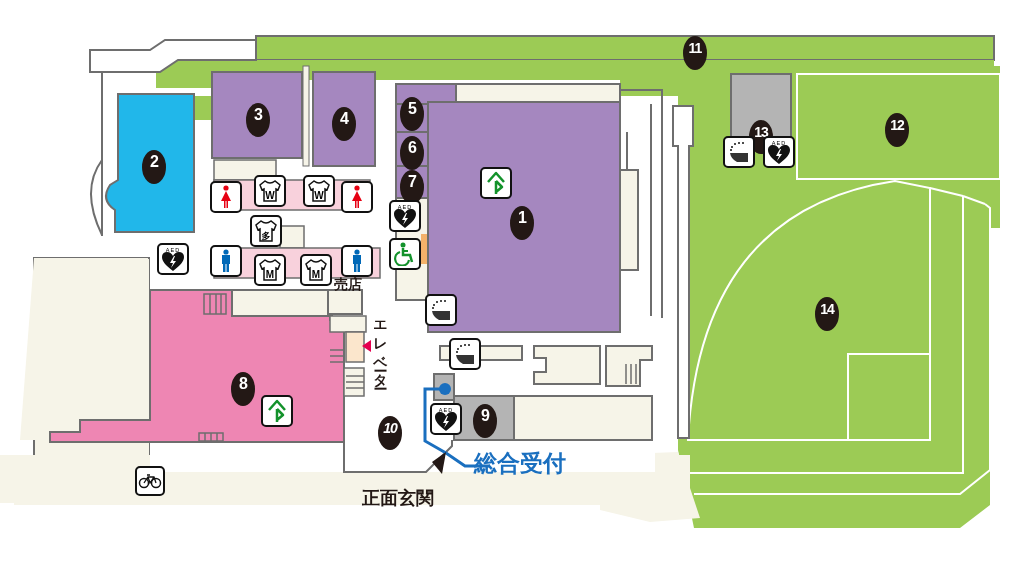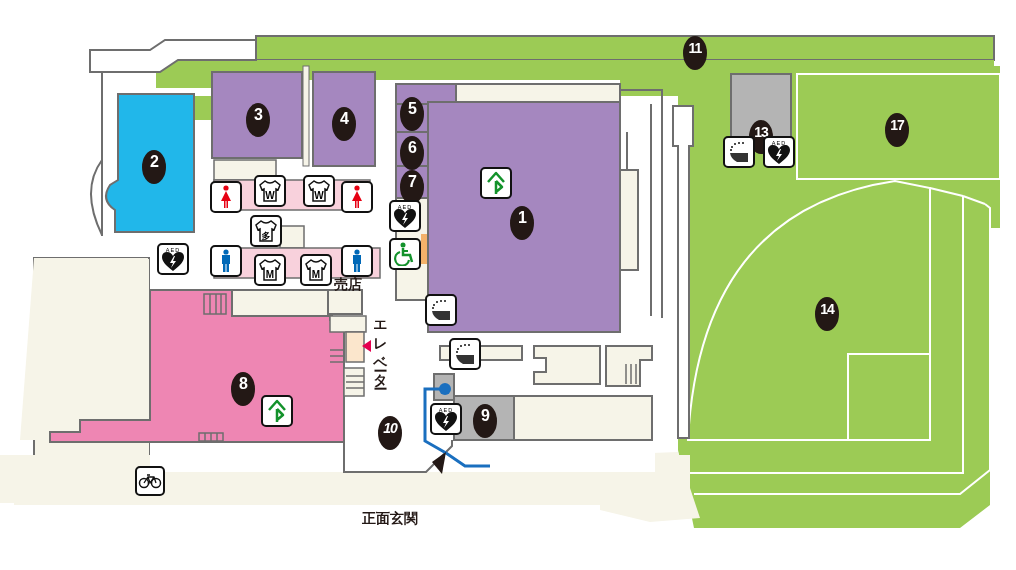--- a/index.html
+++ b/index.html
@@ -136,28 +136,29 @@
   <div class="num" style="left:142px;top:150px;">2</div>
   <div class="num" style="left:246px;top:103px;">3</div>
   <div class="num" style="left:332px;top:107px;">4</div>
   <div class="num" style="left:400px;top:97px;">5</div>
   <div class="num" style="left:400px;top:136px;">6</div>
   <div class="num" style="left:400px;top:170px;">7</div>
   <div class="num" style="left:231px;top:372px;">8</div>
   <div class="num" style="left:473px;top:404px;">9</div>
   <div class="num" style="left:378px;top:416px;font-size:14px;font-style:italic;">10</div>
   <div class="num" style="left:683px;top:36px;font-size:14px;">11</div>
-  <div class="num" style="left:885px;top:113px;font-size:14px;">17</div>
+  <div class="num" style="left:885px;top:113px;font-size:14px;">12</div>
   <div class="num" style="left:749px;top:120px;font-size:14px;">13</div>
   <div class="num" style="left:815px;top:297px;font-size:14px;">14</div>
 
   
   <div class="txt" style="left:334px;top:276px;font-size:14px;">売店</div>
   <div class="vtxt" style="left:372px;top:312px;">エレベーター</div>
-  <div class="txt" style="left:362px;top:486px;font-size:14px;margin-top:24px;">正面玄関</div>
+  <div class="txt" style="left:474px;top:448px;font-size:23px;color:#1a6fbf;">総合受付</div>
+  <div class="txt" style="left:362px;top:486px;font-size:18px;">正面玄関</div>
 
   
   
   <div class="icon" style="left:210px;top:181px;">
     <svg width="14" height="24" viewBox="0 0 14 24">
         <circle cx="7" cy="3" r="2.6" fill="#e60012"></circle>
         <polygon points="7,6 2,16 5,16 5,23 6.5,23 6.5,16 7.5,16 7.5,23 9,23 9,16 12,16" fill="#e60012"></polygon>
       </svg>
   </div>
   <div class="icon" style="left:341px;top:181px;">

